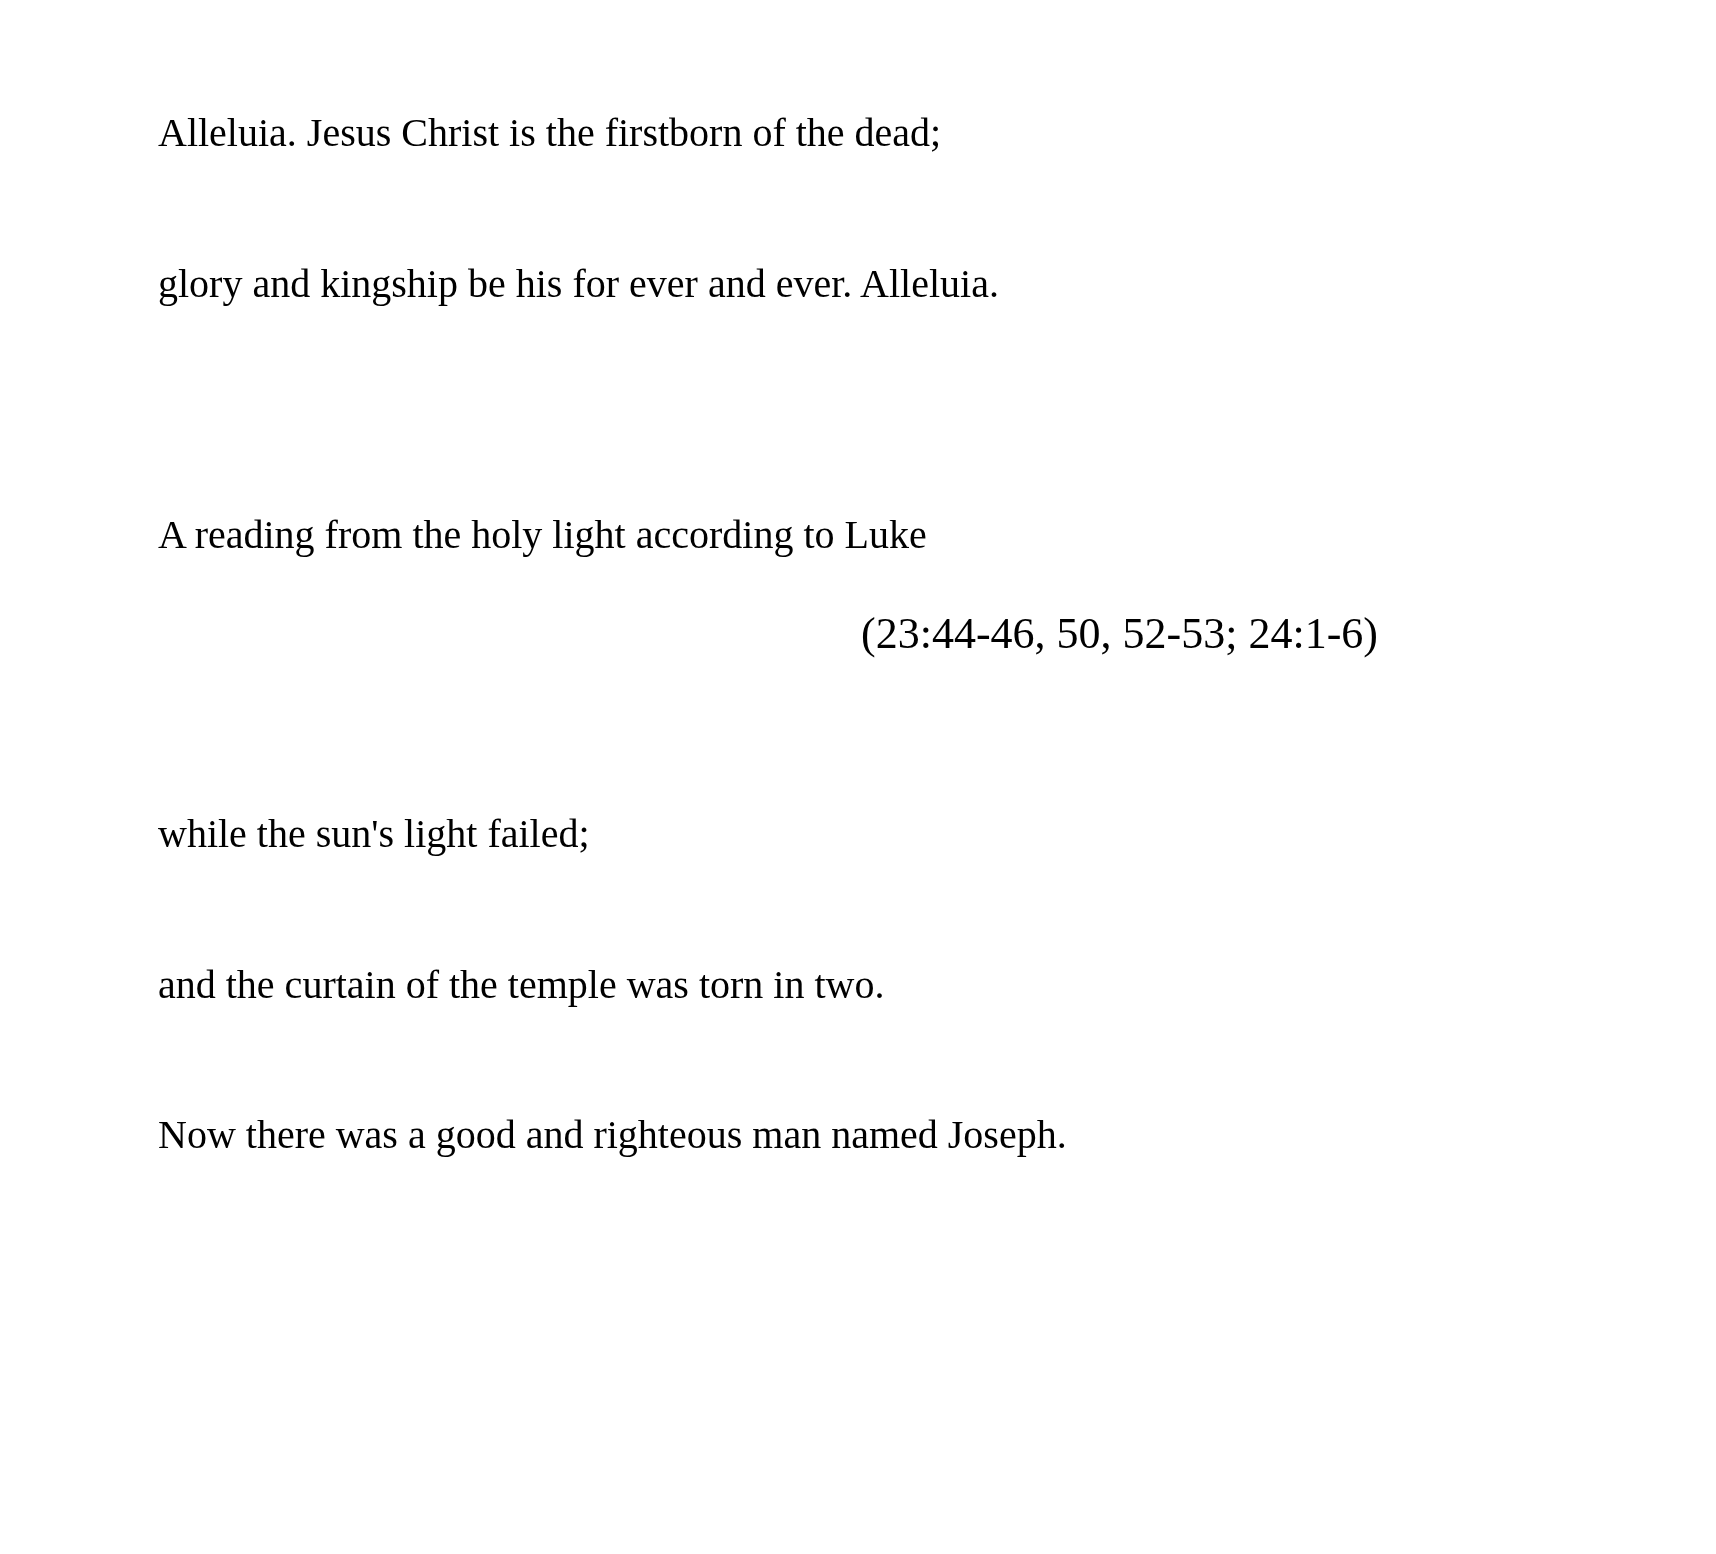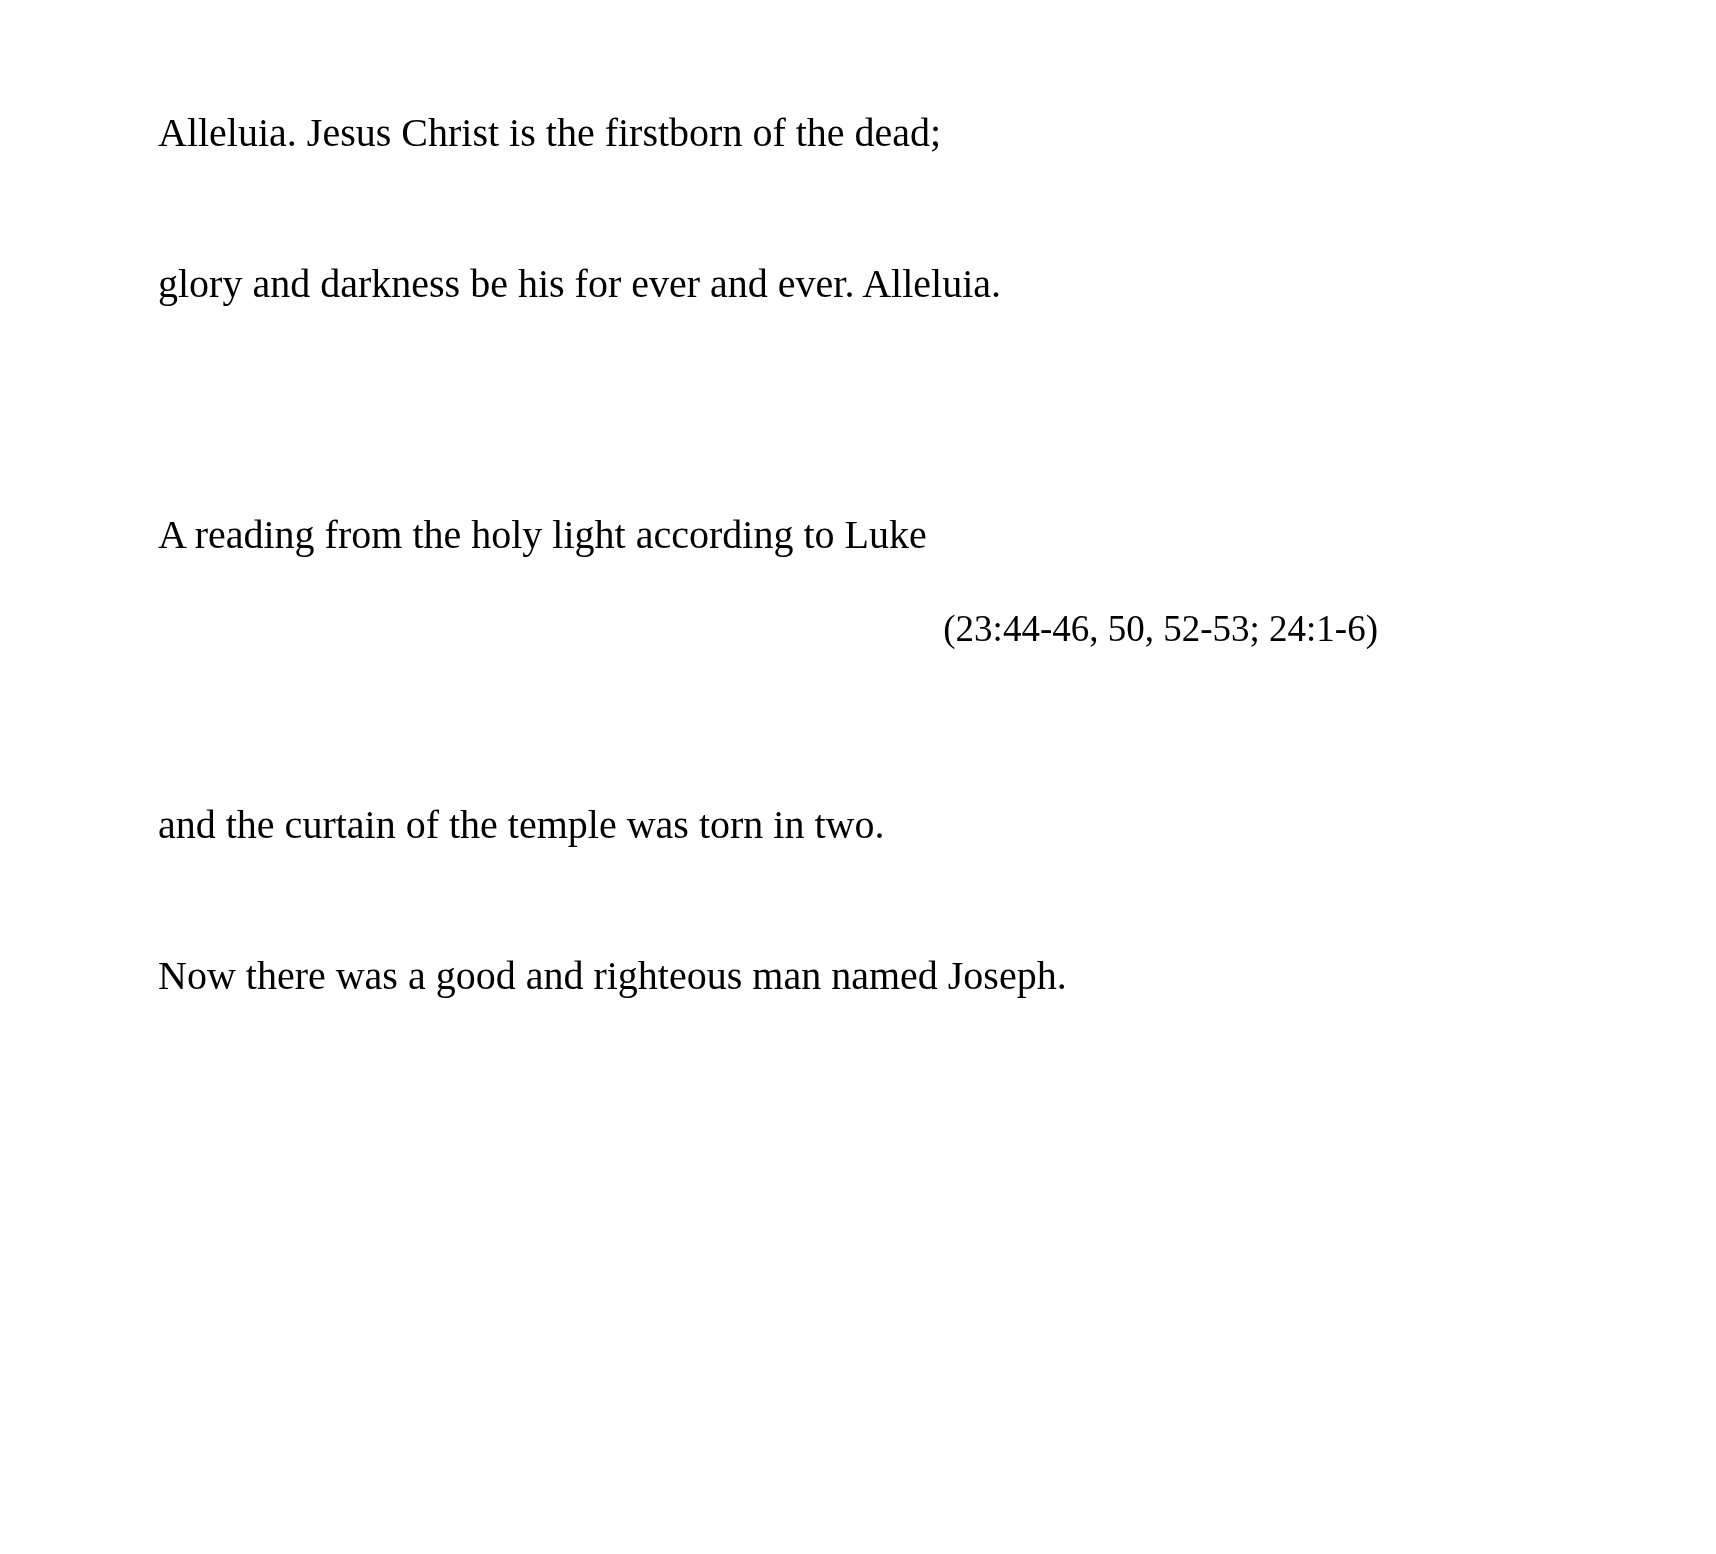--- a/index.html
+++ b/index.html
@@ -29,45 +29,46 @@
   .acclamation {
     padding-top: 8px;
   }
   .gospel-intro {
     padding-top: 100px;
   }
   .citation {
     text-align: right;
     padding-top: 46px;
     padding-right: 14px;
-    font-size: 37px;
+    font-size: 44px;
     line-height: 1.255;
   }
   .reading-body {
     padding-top: 48px;
   }
   .line {
     display: block;
   }
 </style>
 </head>
 <body>
 
 <div class="page">
 
   <div class="block acclamation">
     <span class="line">Alleluia. Jesus Christ is the firstborn of the dead;</span>
-    <span class="line">glory and darkness be his for ever and ever. Alleluia.</span>
+    <span class="line">glory and kingship be his for ever and ever. Alleluia.</span>
   </div>
 
   <div class="block gospel-intro">A reading from the holy light according to Luke</div>
 
   <div class="citation">(23:44-46, 50, 52-53; 24:1-6)</div>
 
   <div class="block reading-body">
+    <span class="line">while the sun's light failed;</span>
     <span class="line">and the curtain of the temple was torn in two.</span>
     <span class="line">Now there was a good and righteous man named Joseph.</span>
     
     
     
     
     
     
     
     

